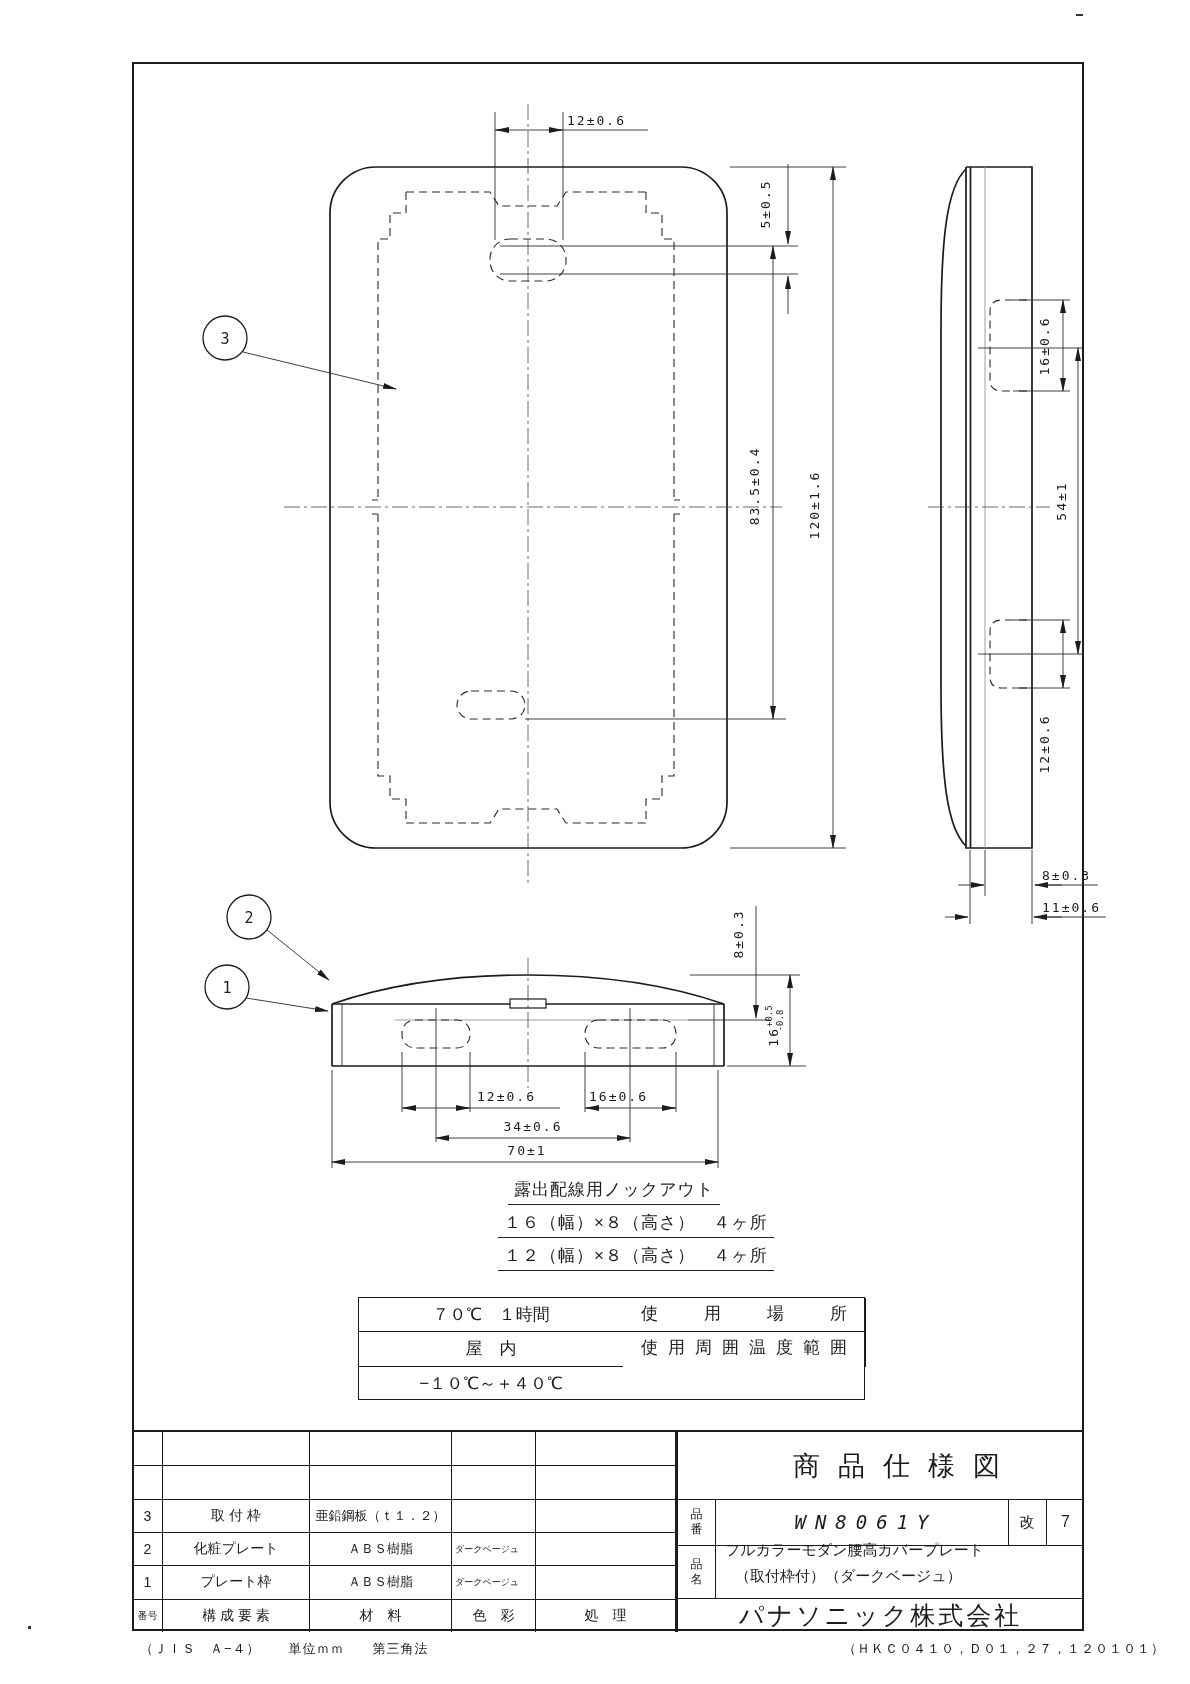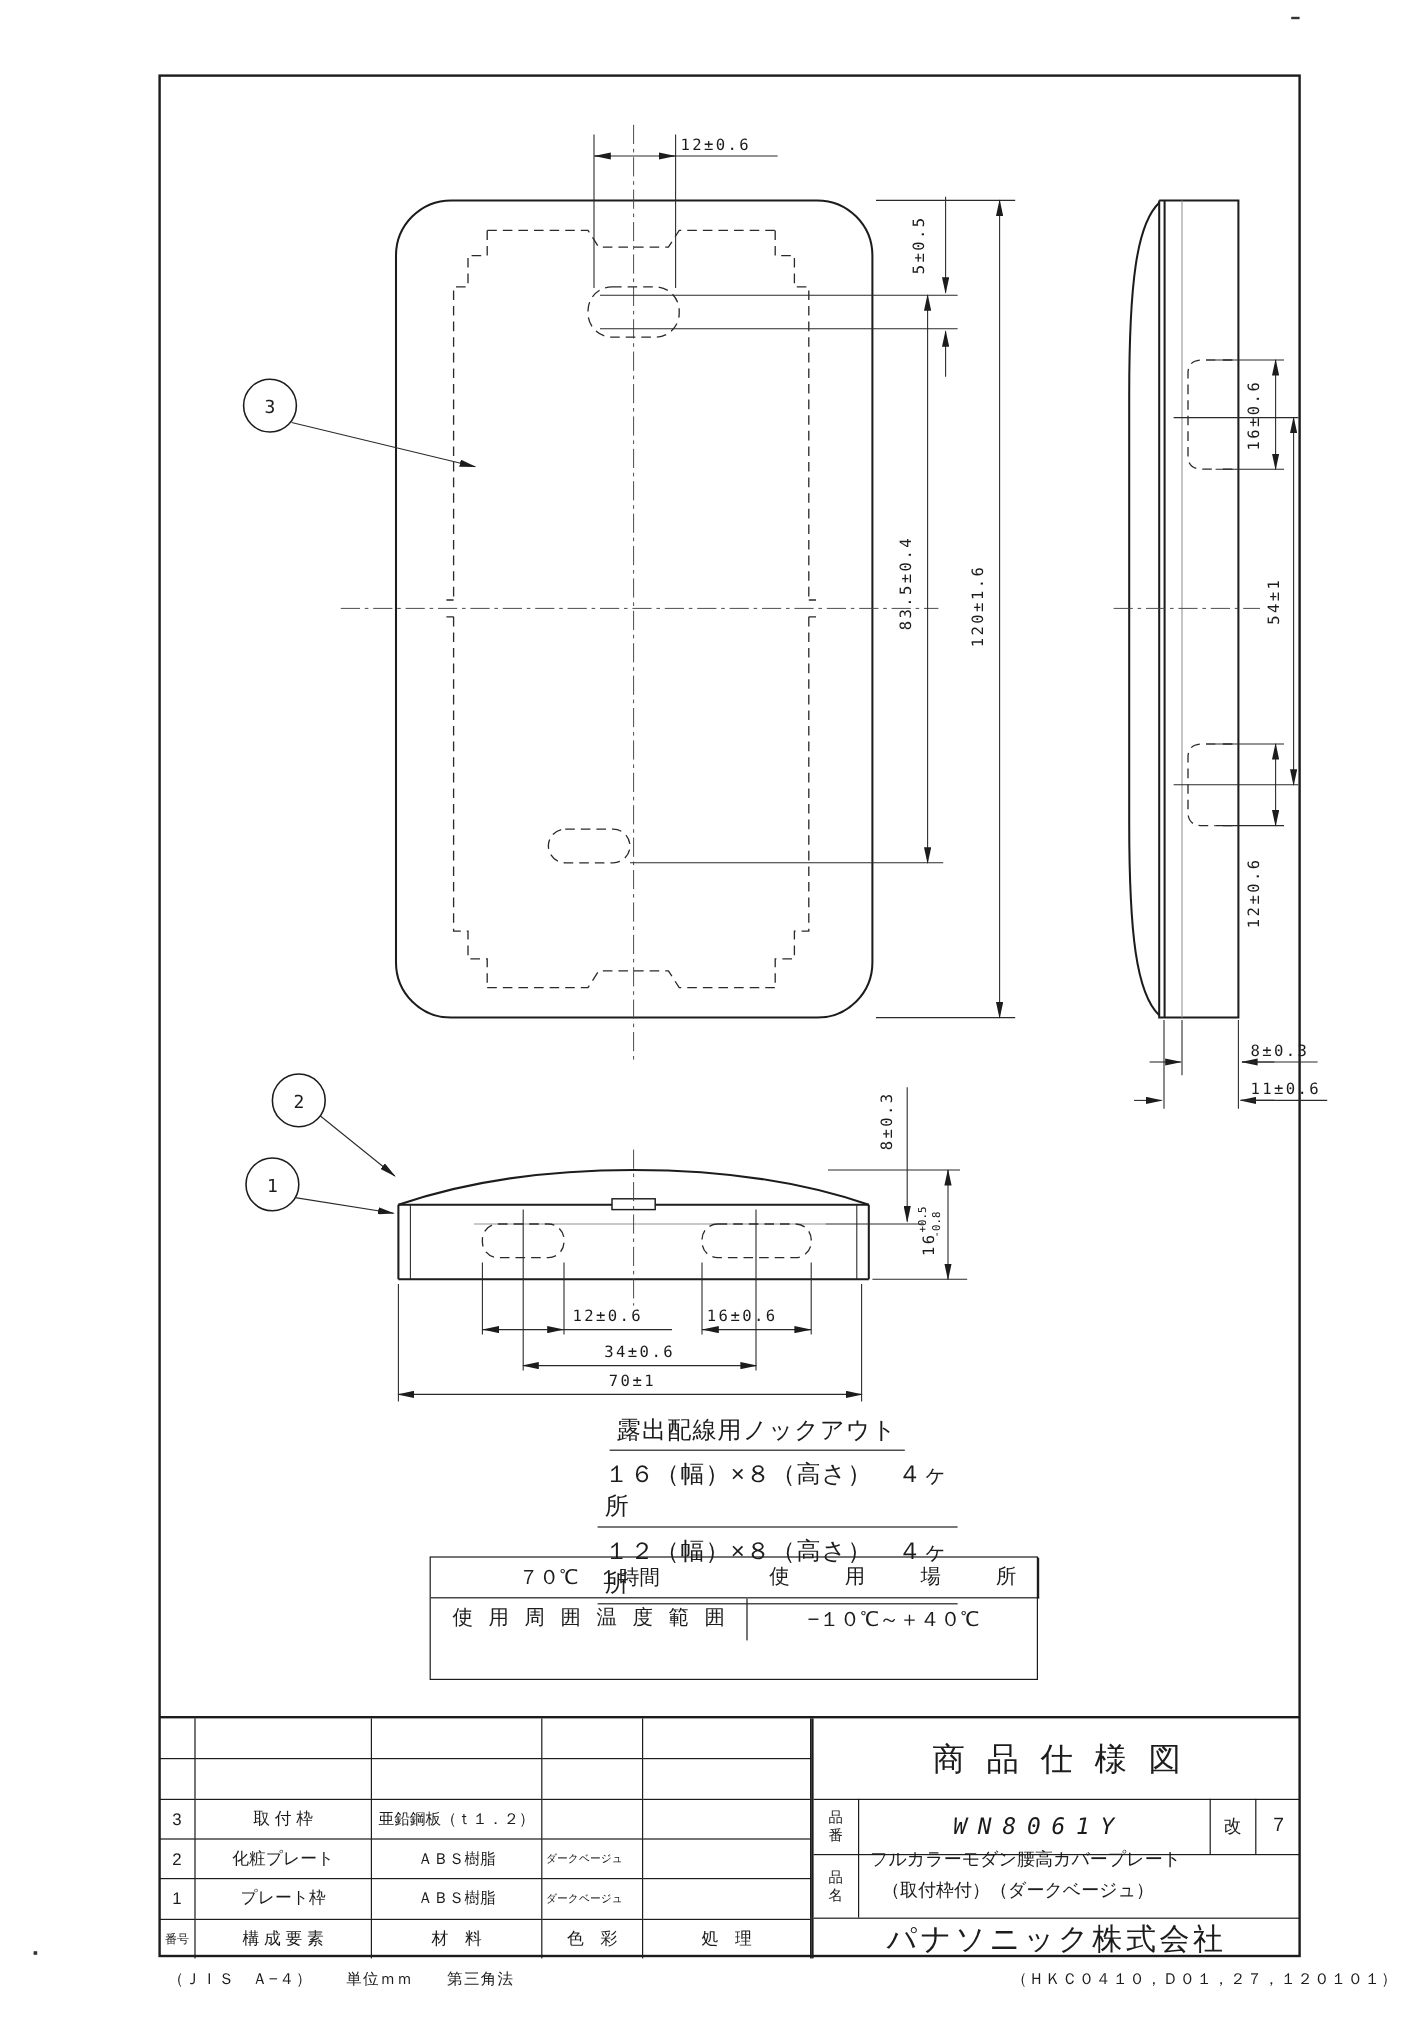--- a/index.html
+++ b/index.html
@@ -9,21 +9,21 @@
   .ol{stroke:#1c1c1c;stroke-width:1.7;fill:none;}
   .tn{stroke:#2a2a2a;stroke-width:0.9;fill:none;}
   .hd{stroke:#2a2a2a;stroke-width:1.1;fill:none;stroke-dasharray:8,5;}
   .cl{stroke:#444;stroke-width:0.8;fill:none;stroke-dasharray:16,4,3,4;}
   .gy{stroke:#949494;stroke-width:0.9;fill:none;}
   .dim{stroke:#2a2a2a;stroke-width:0.9;fill:none;}
   .dtx{font-family:"DejaVu Sans Mono","Liberation Mono",monospace;font-size:13px;
        letter-spacing:2px;fill:#1c1c1c;}
   .ctx{font-family:"DejaVu Sans Mono","Liberation Mono",monospace;font-size:15px;fill:#1c1c1c;}
   
-  #ko-note{position:absolute;left:498px;top:1176px;width:300px;font-size:20px;letter-spacing:1px;}
+  #ko-note{position:absolute;left:498px;top:1176px;width:300px;font-size:17px;letter-spacing:1px;}
   #ko-note .kline{display:inline-block;border-bottom:1.4px solid #222;padding:2px 6px 3px 6px;margin-bottom:4px;}
   
   #spec{position:absolute;left:358px;top:1297px;width:507px;height:103px;
         display:grid;grid-template-columns:264px 243px;grid-template-rows:repeat(3,34.33px);
         border:1.6px solid #1c1c1c;box-sizing:border-box;font-size:17px;}
   #spec .sc{border-right:1.4px solid #1c1c1c;border-bottom:1.4px solid #1c1c1c;
         display:block;line-height:32px;padding:0 18px;box-sizing:border-box;
         text-align:justify;text-align-last:justify;}
   #spec .sv{border-bottom:1.4px solid #1c1c1c;display:flex;align-items:center;
         justify-content:center;}
@@ -36,21 +36,21 @@
   #parts .pc{border-right:1.4px solid #1c1c1c;border-top:1.4px solid #1c1c1c;
         display:flex;align-items:center;justify-content:center;font-size:14px;
         box-sizing:border-box;overflow:hidden;white-space:nowrap;}
   #parts .r0{border-top:none;}
   #parts .sm{font-size:9px;justify-content:flex-start;padding-left:3px;letter-spacing:0;}
   #parts .mt{font-size:13px;}
   #parts .no{font-size:10px;}
   #rsec{position:absolute;left:543px;top:0;width:407px;height:200px;border-left:2px solid #1c1c1c;box-sizing:border-box;}
   .rline{position:absolute;left:0;width:100%;border-top:1.5px solid #1c1c1c;}
   .vline{position:absolute;top:0;border-left:1.4px solid #1c1c1c;}
-  #doc-title{position:absolute;left:0;top:0;width:100%;height:67px;display:flex;align-items:center;
+  #doc-title{position:absolute;left:16px;top:0;width:100%;height:67px;display:flex;align-items:center;
         justify-content:center;font-size:27px;letter-spacing:18px;text-indent:18px;}
   .lblcell{position:absolute;left:0;width:37px;display:flex;flex-direction:column;align-items:center;
         justify-content:center;font-size:12px;line-height:1.25;}
   #pn-val{position:absolute;left:37px;top:67px;width:293px;height:46px;display:flex;align-items:center;
         justify-content:center;font-size:19px;letter-spacing:9px;text-indent:9px;
         font-family:"DejaVu Sans Mono","Liberation Mono",monospace;font-style:italic;}
   #rev-lab{position:absolute;left:330px;top:67px;width:38px;height:46px;display:flex;align-items:center;justify-content:center;font-size:15px;}
   #rev-val{position:absolute;left:368px;top:67px;width:39px;height:46px;display:flex;align-items:center;justify-content:center;font-size:16px;}
   #pname{position:absolute;left:37px;top:105px;width:370px;height:53px;font-size:15px;line-height:26px;padding-left:10px;box-sizing:border-box;}
   #company{position:absolute;left:0;top:166px;width:100%;height:34px;display:flex;align-items:center;
@@ -194,20 +194,21 @@
 
 <div id="ko-note">
   <span class="kline" style="margin-left:10px;">露出配線用ノックアウト</span><br>
   <span class="kline">１６（幅）×８（高さ）　４ヶ所</span><br>
   <span class="kline">１２（幅）×８（高さ）　４ヶ所</span>
 </div>
 
 <div id="spec">
   <span class="sv">７０℃　１時間</span>
   <span class="sc">使 用 場 所</span>
+  <span class="sv">屋　内</span>
   <span class="sc nb">使 用 周 囲 温 度 範 囲</span>
   <span class="sv nb">−１０℃～＋４０℃</span>
 </div>
 
 <div id="tblock">
   <div id="parts">
     <span class="pc r0"></span>
         <span class="pc r0"></span>
         <span class="pc r0"></span>
         <span class="pc r0"></span>

